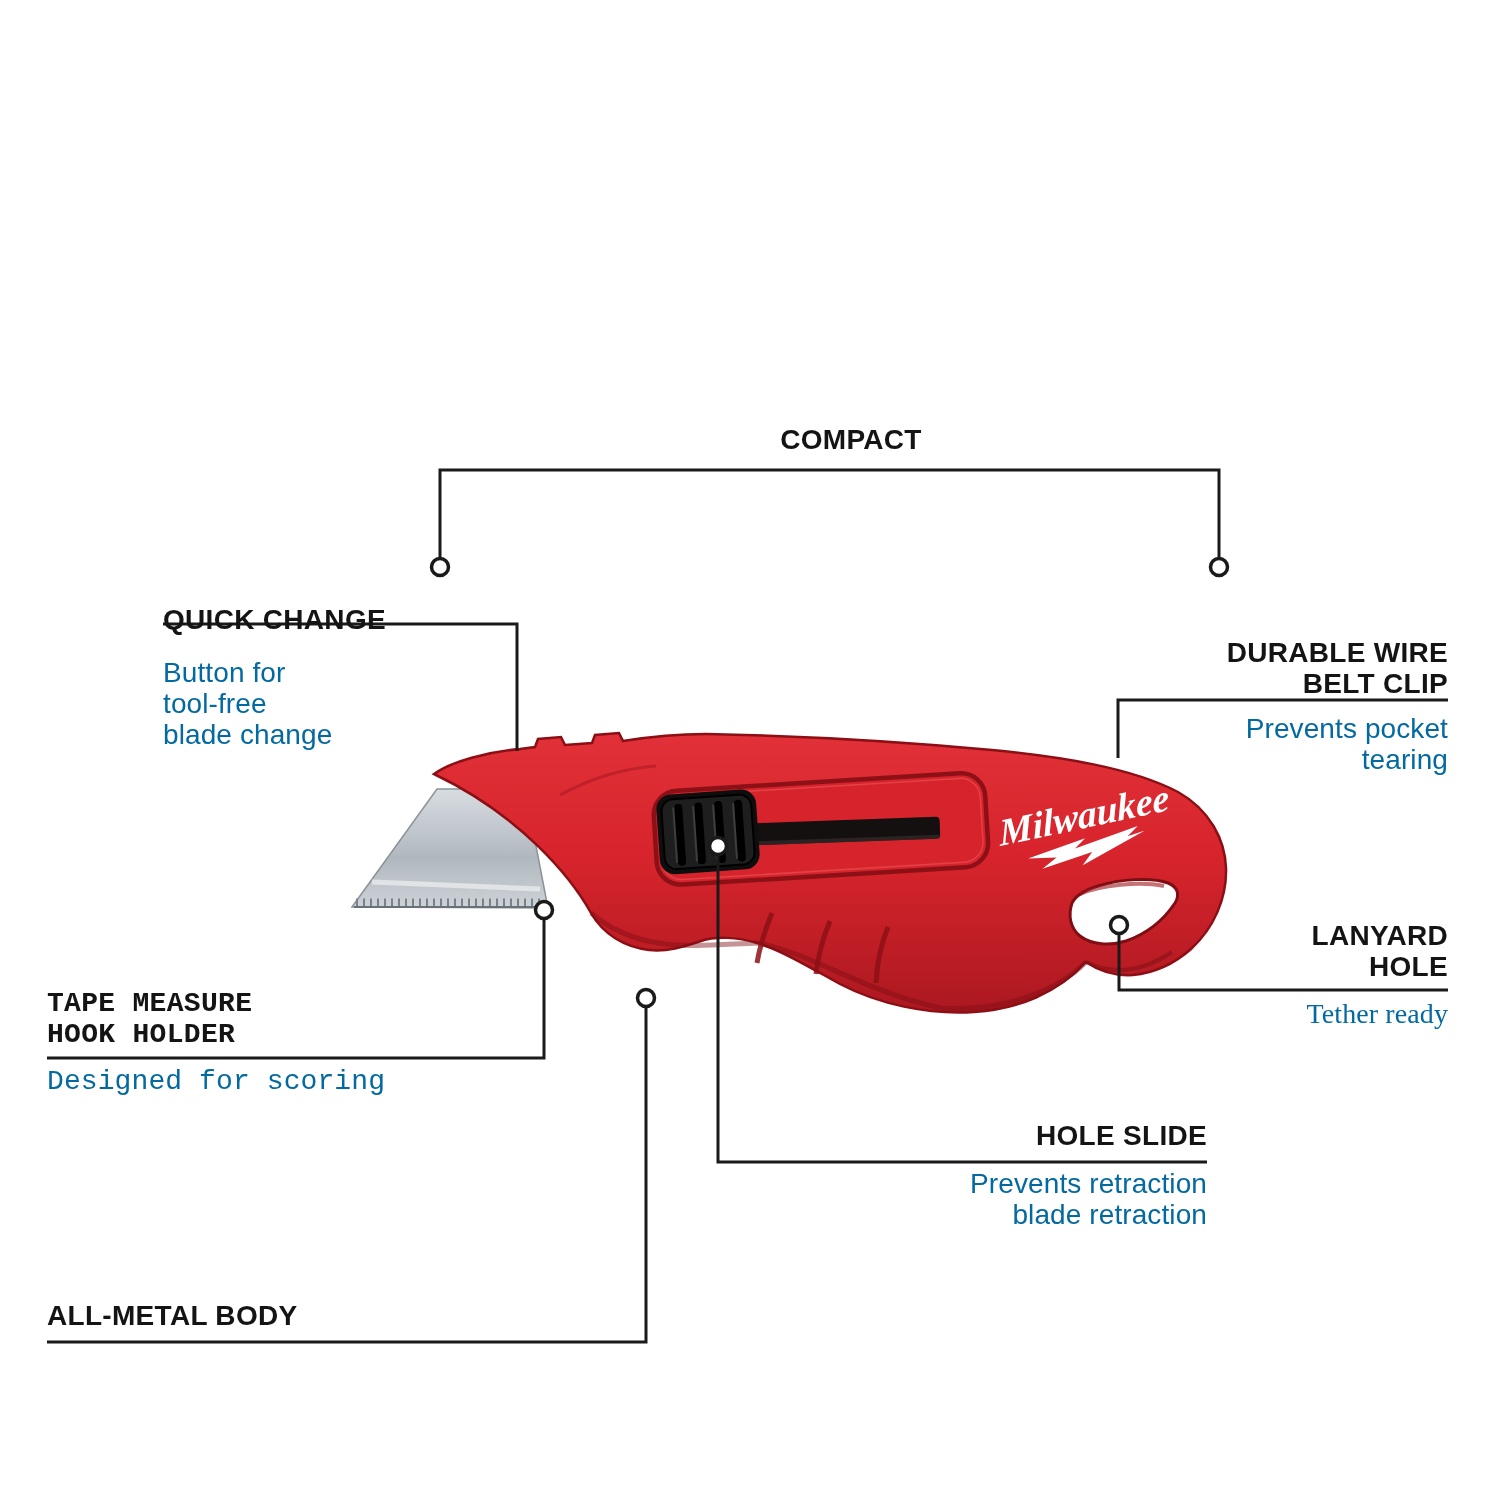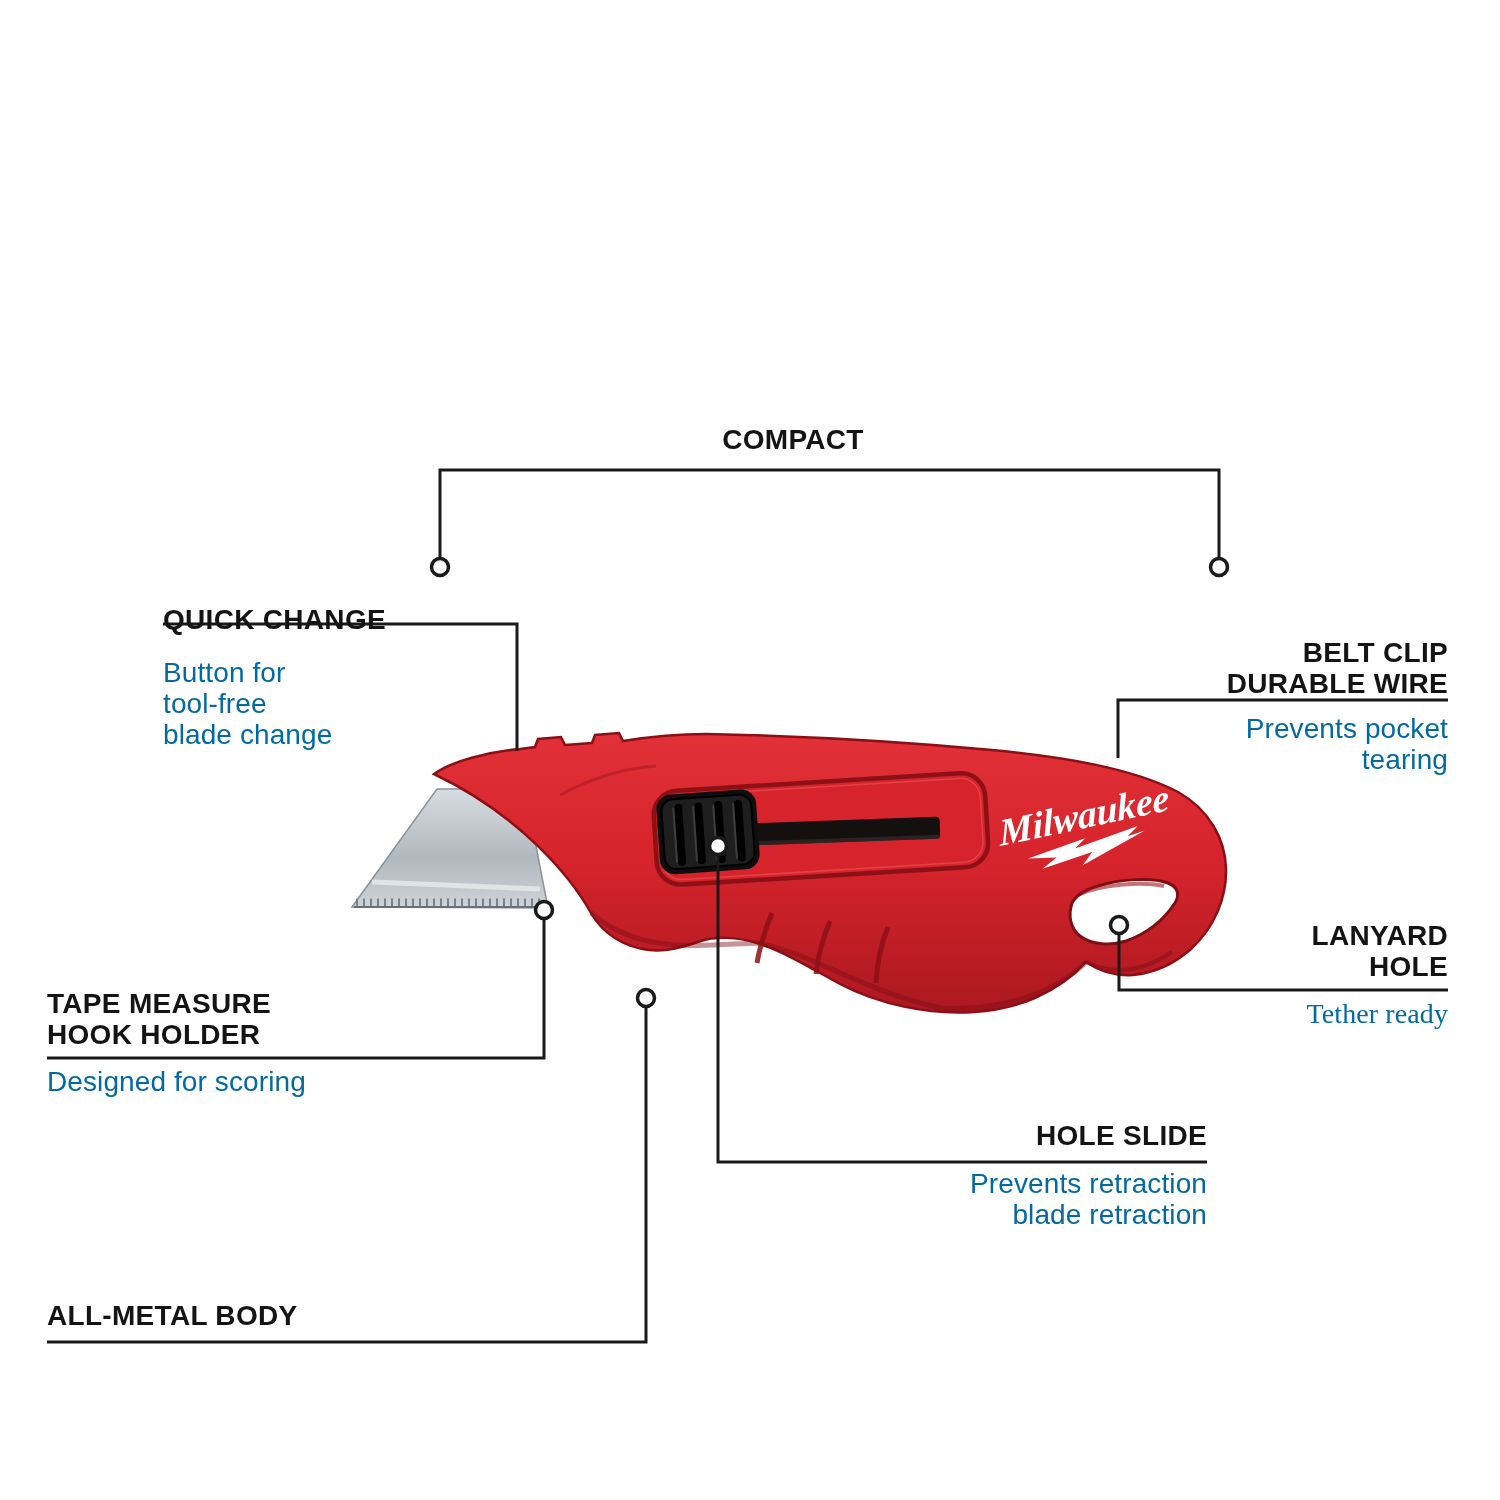--- a/index.html
+++ b/index.html
@@ -133,45 +133,45 @@
     <g stroke="#1a1a1a" stroke-width="3.5" fill="#ffffff">
       <circle cx="440" cy="567" r="8.5"></circle>
       <circle cx="1219" cy="567" r="8.5"></circle>
       <circle cx="544" cy="910" r="8.5"></circle>
       <circle cx="646" cy="998" r="8.5"></circle>
       <circle cx="718" cy="846" r="8.5"></circle>
       <circle cx="1119" cy="925" r="8.5"></circle>
     </g>
   </svg>
 
-  <div class="callout alignC" style="left:593px;top:424px;width:400px;">
+  <div class="callout alignC" style="left:651px;top:424px;width:400px;">
     <div class="callout-title">COMPACT</div>
   </div>
 
   <div class="callout" style="left:163px;top:556px;width:360px;margin-top:48px;">
     <div class="callout-title">QUICK CHANGE</div>
     <div class="callout-desc" style="margin-top:22px;">
       <span class="t-line">Button for</span>
       <span class="t-line">tool-free</span>
       <span class="t-line">blade change</span>
     </div>
   </div>
 
   <div class="callout alignR" style="right:52px;top:637px;width:420px;">
     <div class="callout-title">
+      <span class="t-line">DURABLE WIRE</span>
       <span class="t-line">BELT CLIP</span>
-      <span class="t-line">DURABLE WIRE</span>
     </div>
     <div class="callout-desc" style="margin-top:14px;">
       <span class="t-line">Prevents pocket</span>
       <span class="t-line">tearing</span>
     </div>
   </div>
 
-  <div class="callout" style="left:47px;top:988px;width:380px;">
+  <div class="callout" style="left:47px;top:988px;width:380px;font-family:Liberation Mono, monospace;">
     <div class="callout-title">
       <span class="t-line">TAPE MEASURE</span>
       <span class="t-line">HOOK HOLDER</span>
     </div>
     <div class="callout-desc" style="margin-top:16px;">Designed for scoring</div>
   </div>
 
   <div class="callout alignR" style="right:52px;top:920px;width:300px;">
     <div class="callout-title">
       <span class="t-line">LANYARD</span>

